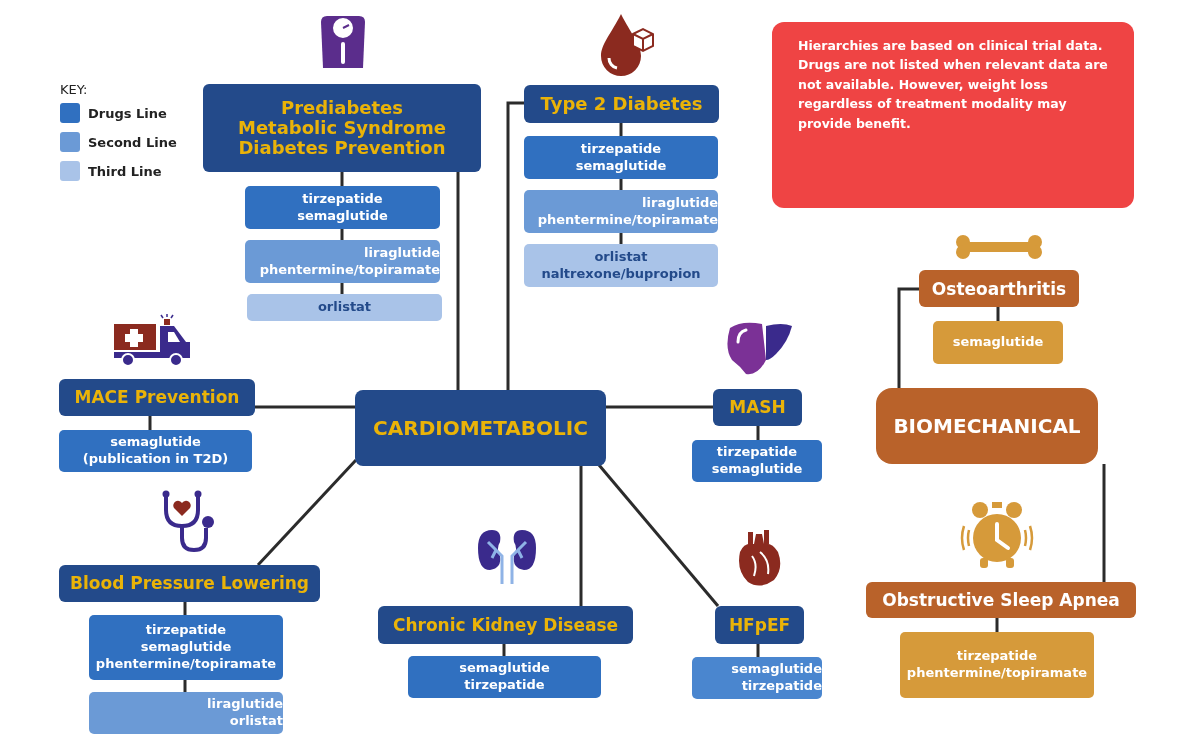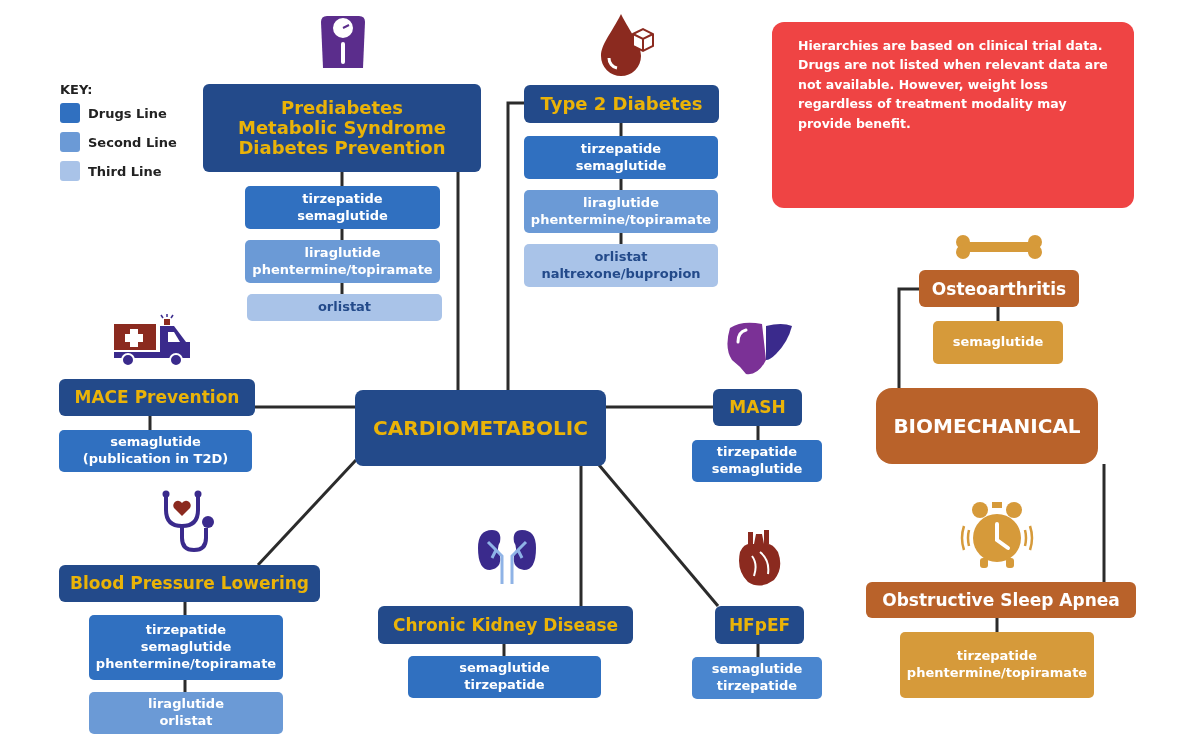--- a/index.html
+++ b/index.html
@@ -1,20 +1,20 @@
 <!DOCTYPE html>
 <html><head>
 <meta charset="utf-8">
 <style>
   html,body{margin:0;padding:0;background:#fff;}
   body{width:1200px;height:740px;position:relative;overflow:hidden;font-family:"DejaVu Sans","Liberation Sans",sans-serif;}
   .abs{position:absolute;box-sizing:border-box;}
   .hdr{background:#234a8a;color:#eab308;font-weight:bold;border-radius:6px;display:flex;align-items:center;justify-content:center;text-align:center;line-height:1.1;}
   .l1{background:#3070c0;color:#fff;border-radius:5px;font-weight:bold;font-size:13px;display:flex;flex-direction:column;align-items:center;justify-content:center;text-align:center;line-height:1.3;}
-  .l2{background:#6b9ad6;color:#fff;border-radius:5px;font-weight:bold;font-size:13px;display:flex;flex-direction:column;align-items:center;justify-content:center;text-align:center;line-height:1.3;}
+  .l2{background:#6b9ad6;color:#fff;border-radius:5px;font-weight:bold;font-size:13px;display:flex;flex-direction:column;align-items:flex-end;justify-content:center;text-align:center;line-height:1.3;}
   .l3{background:#a9c3e8;color:#234a8a;border-radius:5px;font-weight:bold;font-size:13px;display:flex;flex-direction:column;align-items:center;justify-content:center;text-align:center;line-height:1.3;}
   .ohdr{background:#b9622a;color:#fff;font-weight:bold;border-radius:6px;display:flex;align-items:center;justify-content:center;text-align:center;}
   .obox{background:#d69a3a;color:#fff;border-radius:5px;font-weight:bold;font-size:13px;display:flex;flex-direction:column;align-items:center;justify-content:center;text-align:center;line-height:1.3;}
   .key-row{display:flex;align-items:center;gap:8px;font-size:13px;font-weight:bold;color:#222;margin-bottom:9px;}
   .sw{width:20px;height:20px;border-radius:3px;}
   .note{background:#ef4444;color:#fff;border-radius:12px;font-size:12.5px;font-weight:bold;line-height:1.55;padding:14px 18px 12px 26px;}
   .note p{margin:0 0 10px 0;}
   svg.lines{position:absolute;left:0;top:0;}
 </style>
 </head>
@@ -45,21 +45,21 @@
     <line x1="758" y1="644" x2="758" y2="657"></line>
 
     <polyline points="920,289 899,289 899,388"></polyline>
     <line x1="998" y1="307" x2="998" y2="321"></line>
     <line x1="1104" y1="464" x2="1104" y2="582"></line>
     <line x1="997" y1="618" x2="997" y2="632"></line>
   </g>
 </svg>
 
 <div class="abs" style="left:60px;top:82px;">
-  <div style="font-size:13px;font-weight:bold;color:#222;margin-bottom:6px;">KEY:</div>
+  <div style="font-size:13px;font-weight:normal;color:#222;margin-bottom:6px;">KEY:</div>
   <div class="key-row">
     <div class="sw" style="background:#3070c0"></div>
     <span>Drugs Line</span>
   </div>
   <div class="key-row">
     <div class="sw" style="background:#6b9ad6"></div>
     <span>Second Line</span>
   </div>
   <div class="key-row">
     <div class="sw" style="background:#a9c3e8"></div>

